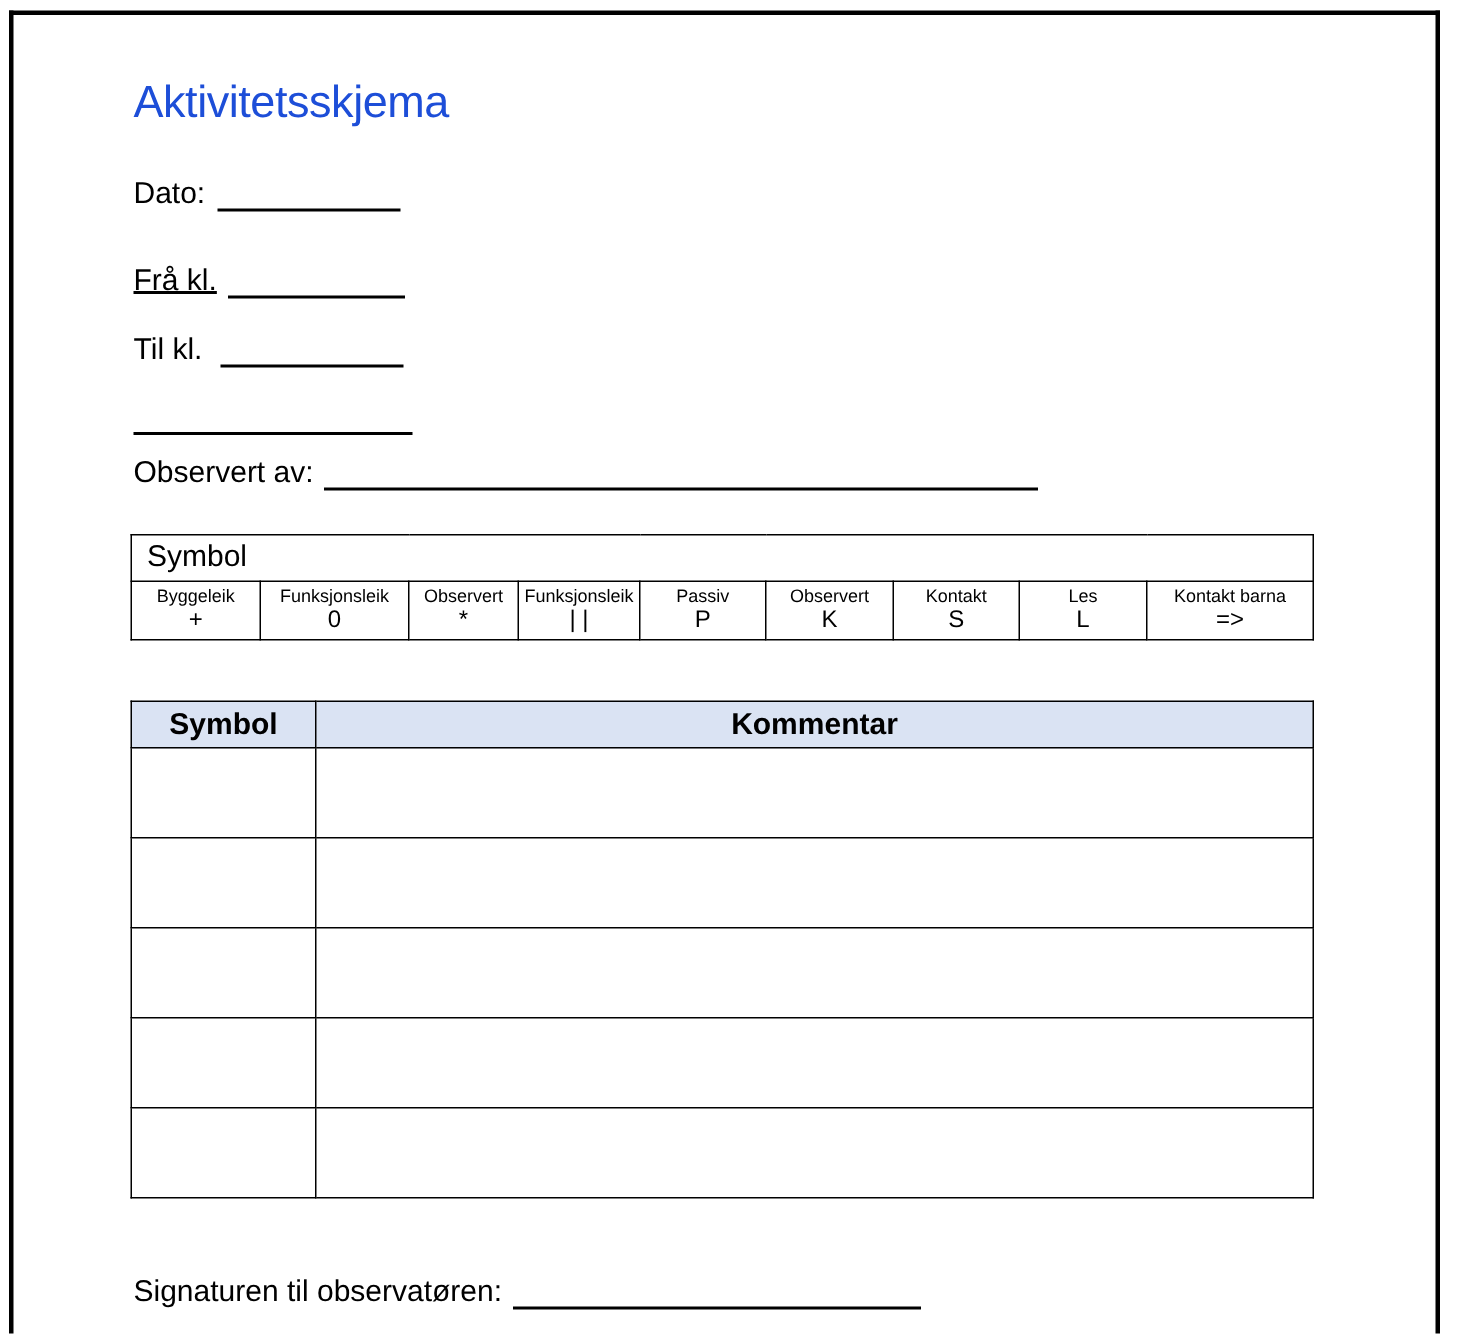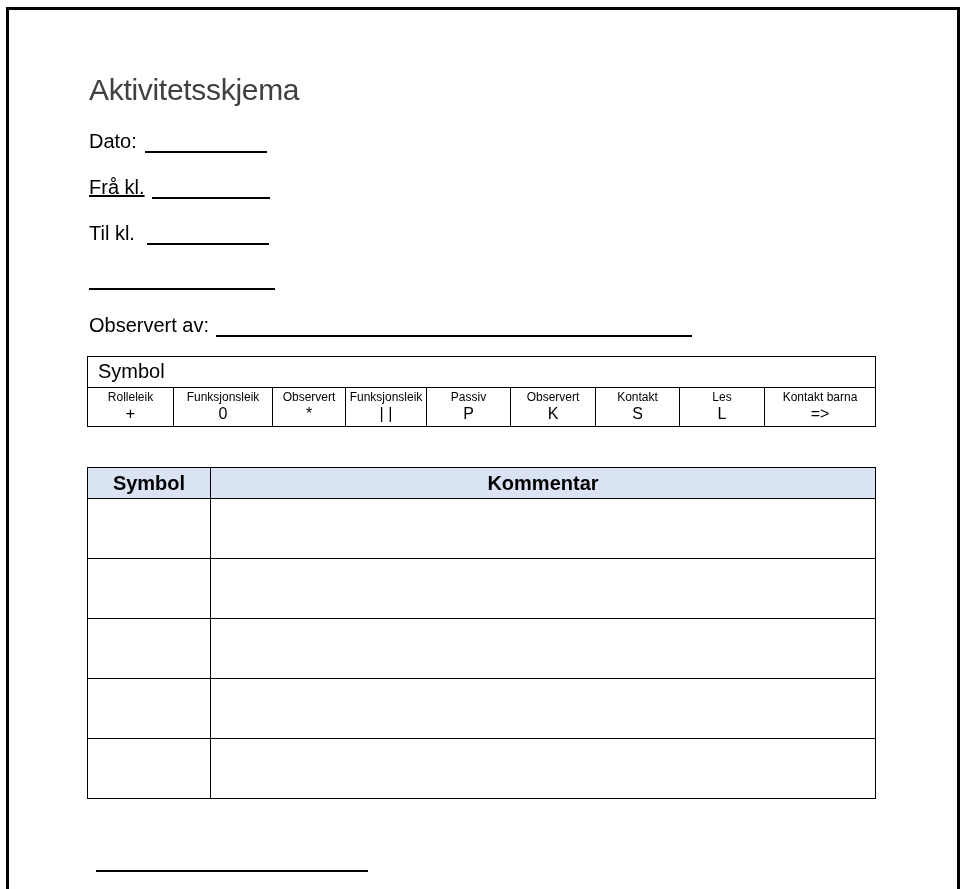--- a/index.html
+++ b/index.html
@@ -1,21 +1,21 @@
 <!DOCTYPE html>
 <html><head>
 <meta charset="utf-8">
 <style>
   html, body { margin:0; padding:0; background:#ffffff; }
   body { width:971px; height:889px; position:relative; overflow:hidden;
          font-family:"Liberation Sans", "DejaVu Sans", sans-serif; color:#000; }
   .page { position:absolute; left:6px; top:7px; width:948px; height:900px;
           border:3px solid #000; border-bottom:none; box-sizing:content-box; background:#fff; }
-  .title { position:absolute; left:89px; top:52px; font-size:30px; color:#404040;
-           letter-spacing:-0.3px; font-weight:normal;margin-top:21px; }
+  .title { position:absolute; left:89px; top:52px; font-size:30px; color:#1d4ed8;
+           letter-spacing:-0.3px; font-weight:normal; }
   .field { position:absolute; left:89px; font-size:20px; white-space:nowrap;
            display:flex; align-items:flex-end; }
   .field .line { display:inline-block; border-bottom:2px solid #000; height:20px; }
   .legend { position:absolute; left:87px; top:356px; width:788px; border-collapse:collapse;
             table-layout:fixed; }
   .legend td { border:1px solid #000; padding:0; text-align:center; vertical-align:top; }
   .legend .head { text-align:left; font-size:20px; padding:3px 0 0 10px; height:27px; }
   .legend .cell { height:38px; }
   .legend .lbl { font-size:12px; display:block; margin-top:2px; }
   .legend .sym { font-size:16px; display:block; margin-top:1px; }
@@ -27,40 +27,40 @@
   .obs input { width:100%; height:100%; border:none; background:transparent; box-sizing:border-box;
                padding:4px 8px; font-size:16px; font-family:"Liberation Sans", sans-serif; }
 </style>
 </head>
 <body>
 
 <div class="page"></div>
 
 <div class="title">Aktivitetsskjema</div>
 
-<div class="field" style="top:130px;">
+<div class="field" style="top:118px;">
   <span>Dato:</span>
   <span class="line" style="width:122px; margin-left:8px;"></span>
 </div>
 
 <div class="field" style="top:176px;text-decoration:underline;">
   <span>Frå kl.</span>
   <span class="line" style="width:118px; margin-left:7px;"></span>
 </div>
 
 <div class="field" style="top:222px;">
   <span>Til kl.</span>
   <span class="line" style="width:122px; margin-left:12px;"></span>
 </div>
 
 <div class="field" style="top:268px;">
   <span class="line" style="width:186px; margin-left:0px;"></span>
 </div>
 
-<div class="field" style="top:314px;">
+<div class="field" style="top:304px;">
   <span>Observert av:</span>
   <span class="line" style="width:476px; margin-left:7px;"></span>
 </div>
 
 <table class="legend">
   <colgroup>
     <col style="width:86px">
       <col style="width:99px">
       <col style="width:73px">
     <col style="width:81px">
@@ -69,21 +69,21 @@
     <col style="width:84px">
       <col style="width:85px">
       <col style="width:111px">
   </colgroup>
   <tbody>
       <tr>
     <td colspan="9" class="head">Symbol</td>
   </tr>
   <tr>
     <td class="cell">
-      <span class="lbl">Rolleleik</span>
+      <span class="lbl">Byggeleik</span>
       <span class="sym">+</span>
     </td>
     <td class="cell">
       <span class="lbl">Funksjonsleik</span>
       <span class="sym">0</span>
     </td>
     <td class="cell">
       <span class="lbl">Observert</span>
       <span class="sym">*</span>
     </td>
@@ -144,14 +144,15 @@
       <td><input value="" style=""></td>
     </tr>
     <tr>
       <td><input value="" style=""></td>
       <td><input value="" style=""></td>
     </tr>
   </tbody>
 </table>
 
 <div class="field" style="top:850px;">
+  <span>Signaturen til observatøren:</span>
   <span class="line" style="width:272px; margin-left:7px;"></span>
 </div>
 
 </body></html>

